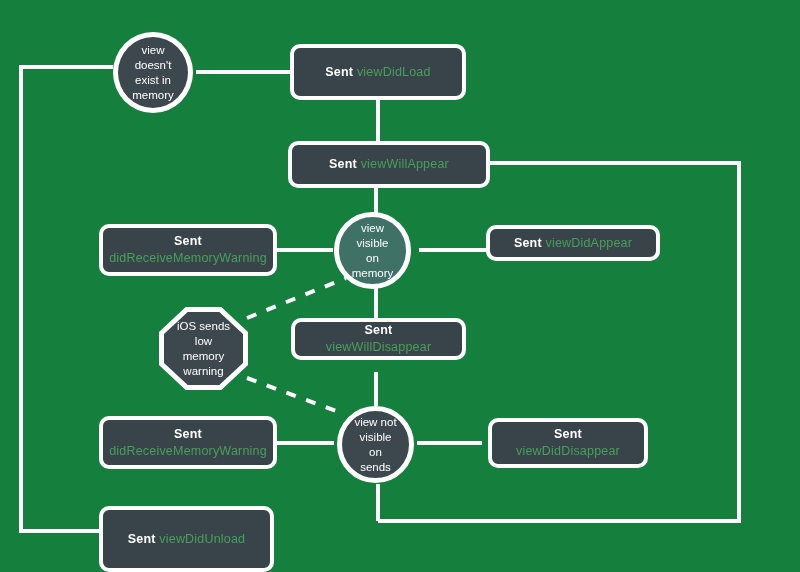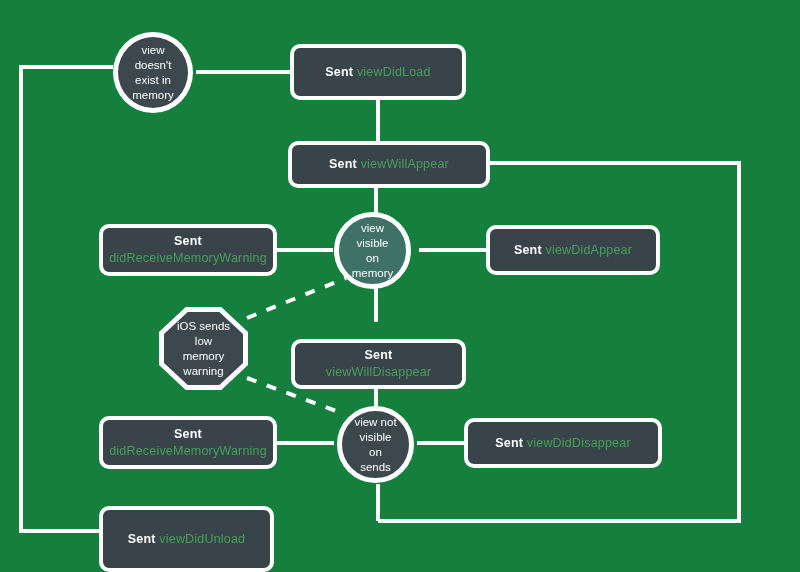--- a/index.html
+++ b/index.html
@@ -144,58 +144,58 @@
     </span>
   </div>
 
   <div class="node circle filled" style="left:334px; top:212px; width:77px; height:77px;">
     <span style="white-space:pre-line;">view
 visible
 on
 memory</span>
   </div>
 
-  <div class="node msgbox" style="left:486px; top:225px; width:174px; height:50px;">
+  <div class="node msgbox" style="left:486px; top:225px; width:174px; height:36px;">
     <span>
       <span class="kw">Sent</span>
       <span class="sel">viewDidAppear</span>
     </span>
   </div>
 
   <div class="node octagon" style="left:159px; top:307px; width:89px; height:83px;">
     <div class="inner">
       <span style="white-space:pre-line;">iOS sends
 low
 memory
 warning</span>
     </div>
   </div>
 
-  <div class="node msgbox" style="left:291px; top:339px; width:175px; height:50px;">
+  <div class="node msgbox" style="left:291px; top:318px; width:175px; height:42px;">
     <span>
       <span class="kw">Sent</span>
       <span class="sel">viewWillDisappear</span>
     </span>
   </div>
 
   <div class="node msgbox" style="left:99px; top:416px; width:178px; height:53px;">
     <span>
       <span class="kw twoline">Sent</span>
       <span class="sel twoline">didReceiveMemoryWarning</span>
     </span>
   </div>
 
   <div class="node circle" style="left:337px; top:406px; width:77px; height:77px;">
     <span style="white-space:pre-line;">view not
 visible
 on
 sends</span>
   </div>
 
-  <div class="node msgbox" style="left:464px; top:418px; width:198px; height:50px;">
+  <div class="node msgbox" style="left:488px; top:418px; width:160px; height:50px;">
     <span>
       <span class="kw">Sent</span>
       <span class="sel">viewDidDisappear</span>
     </span>
   </div>
 
   <div class="node msgbox" style="left:99px; top:506px; width:175px; height:66px;">
     <span>
       <span class="kw">Sent</span>
       <span class="sel">viewDidUnload</span>

